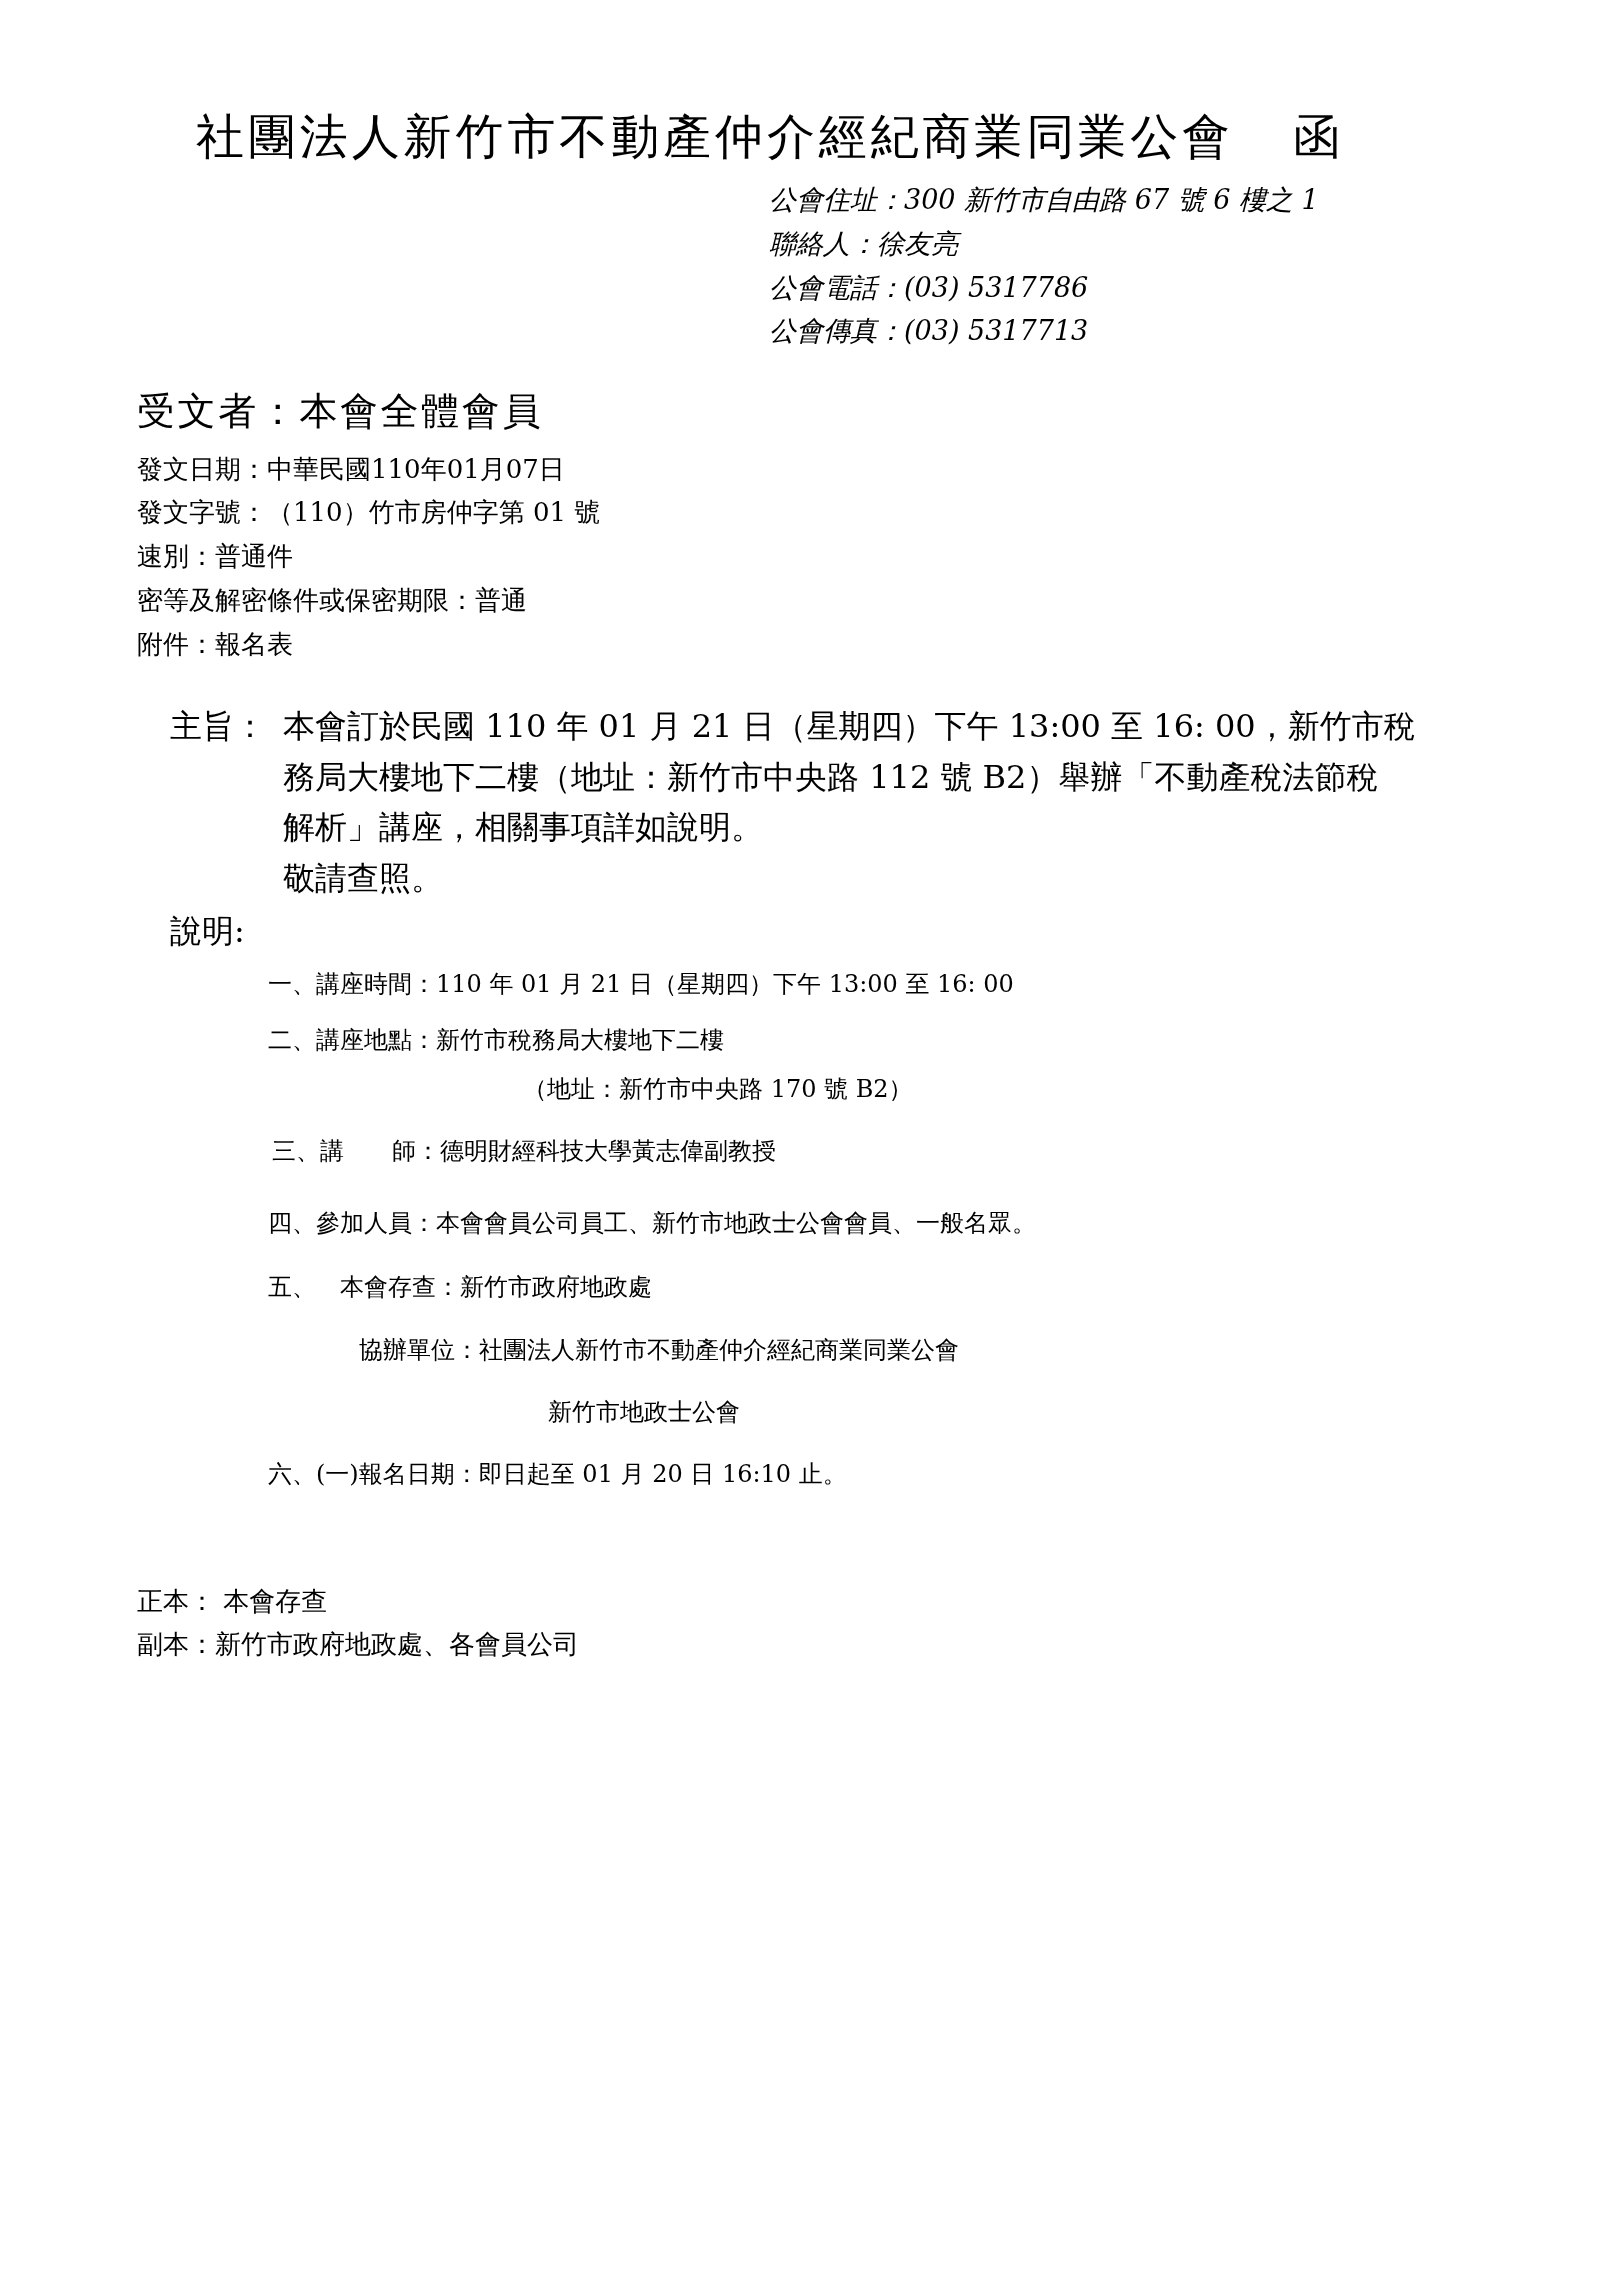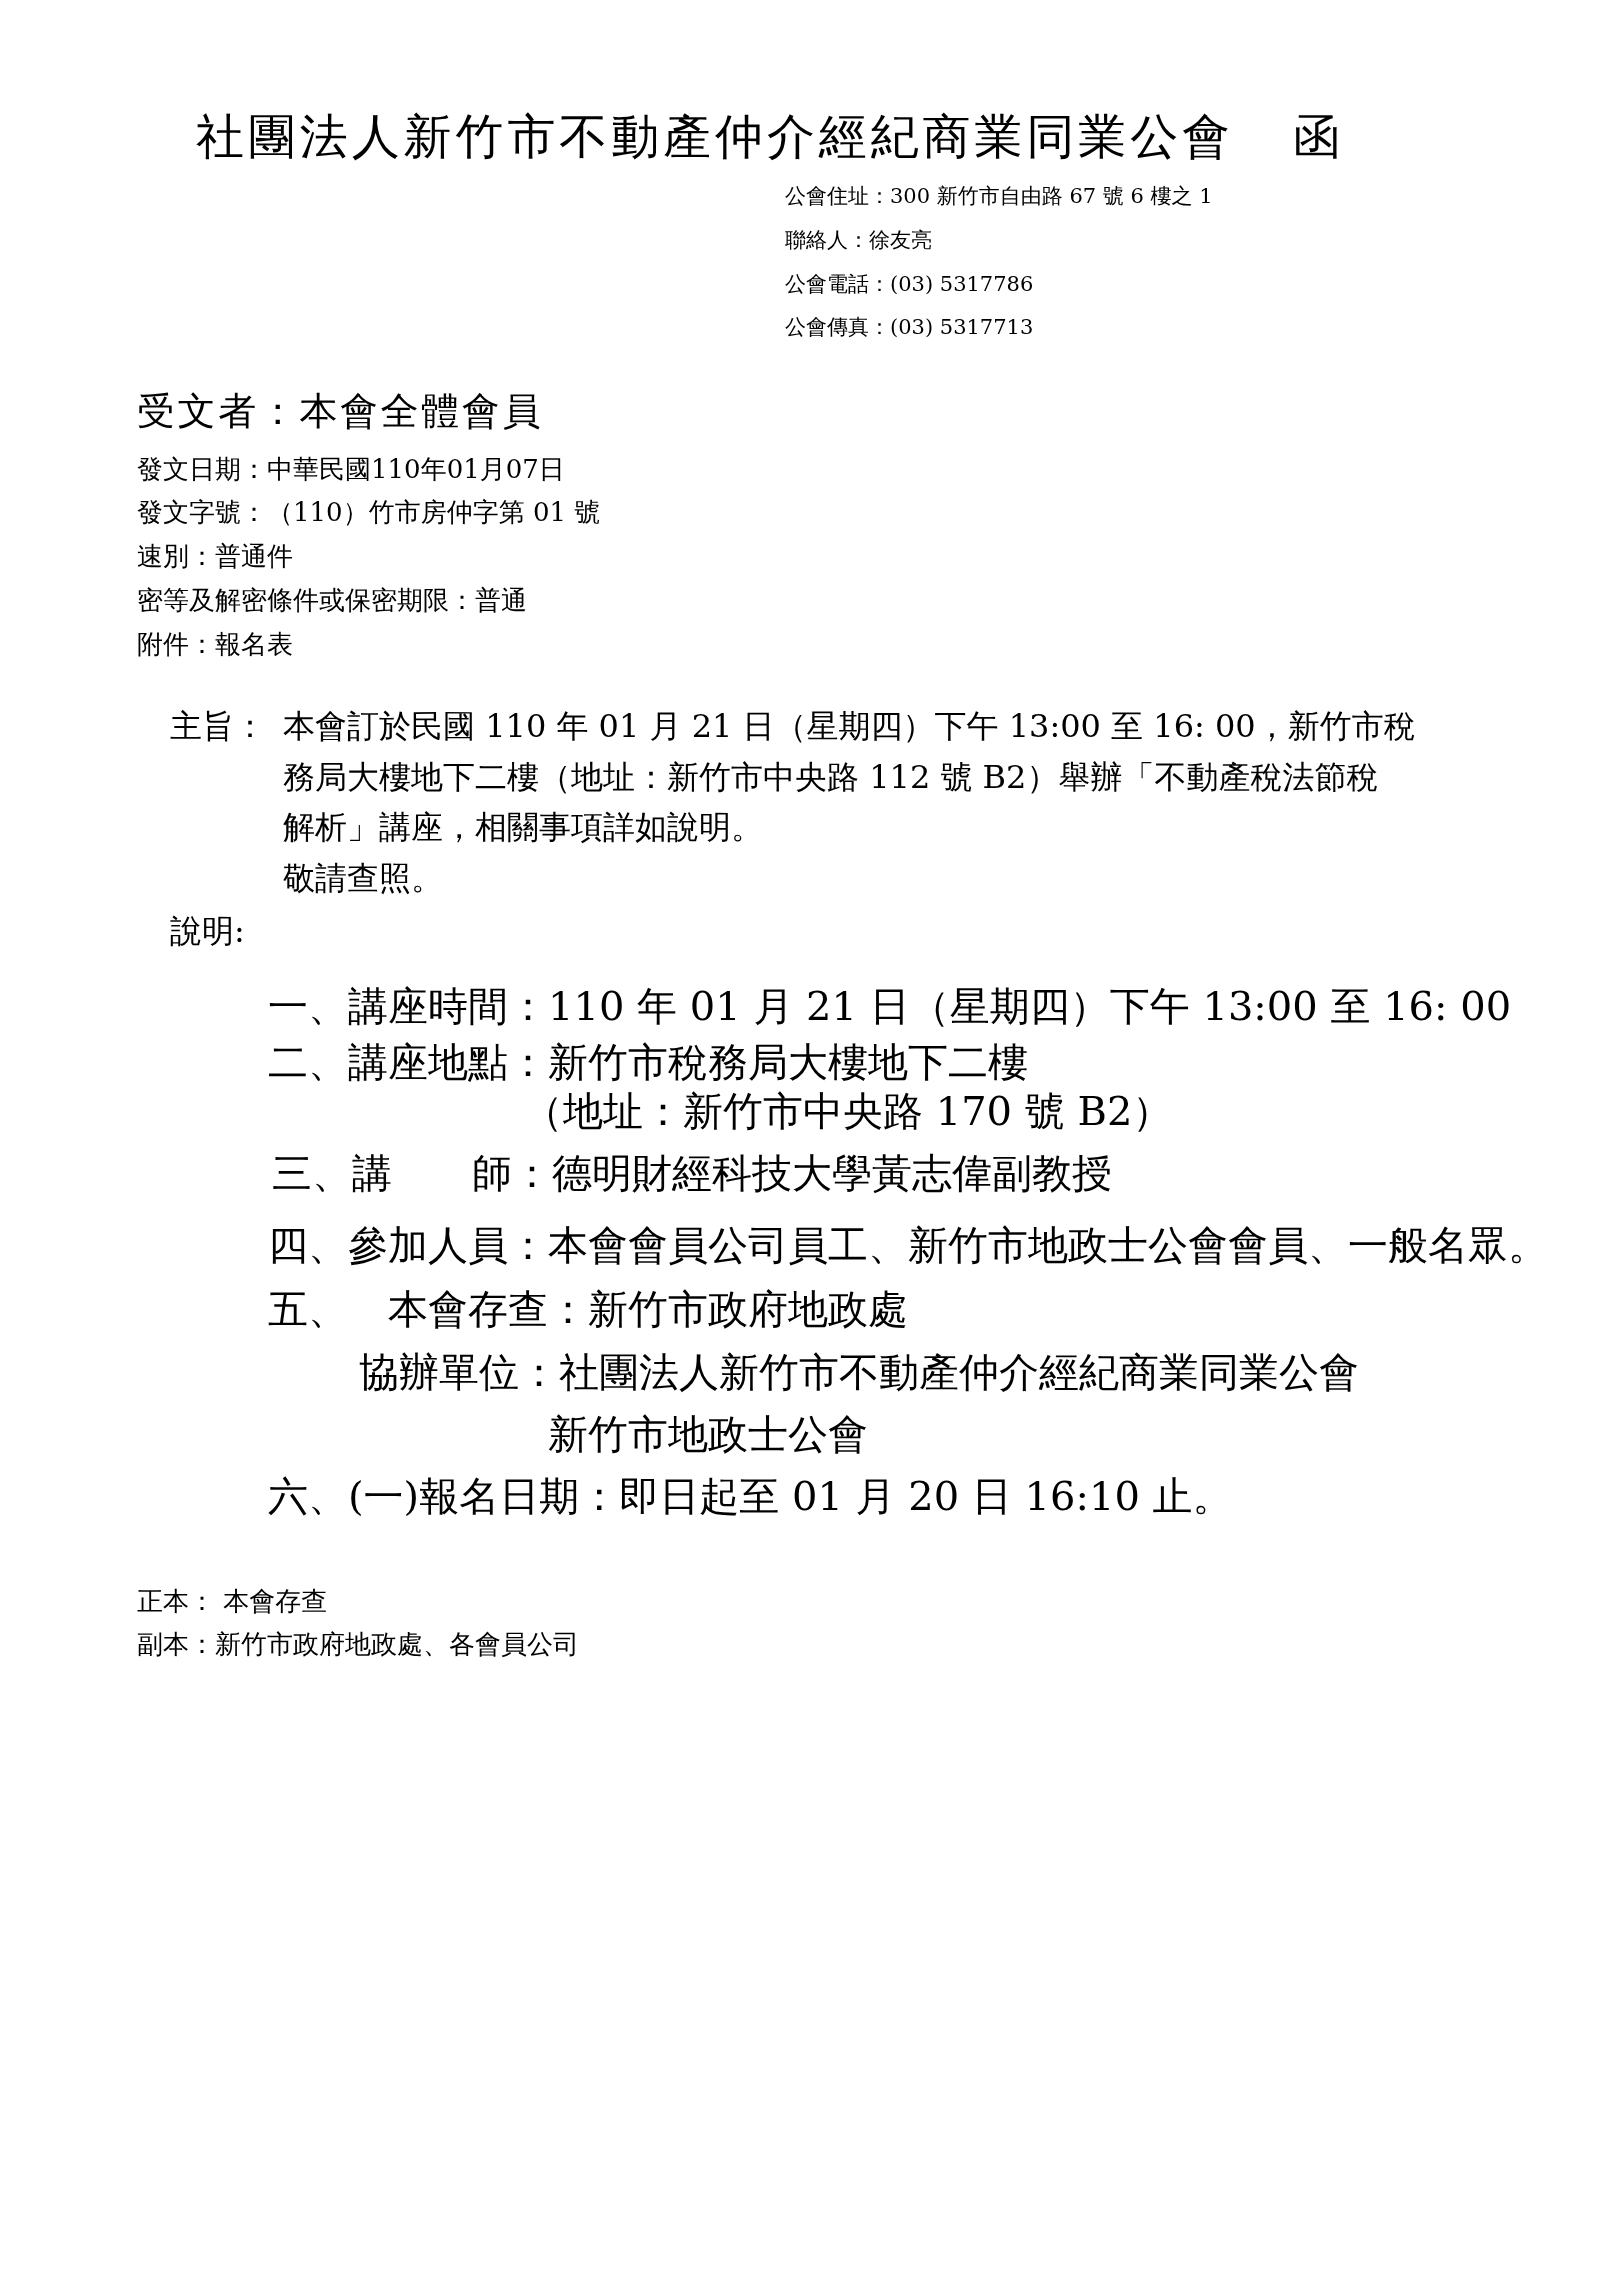--- a/index.html
+++ b/index.html
@@ -3,28 +3,28 @@
   <meta charset="utf-8">
   <style>
     html, body { margin: 0; padding: 0; background: #ffffff; }
     body {
       width: 1622px; height: 2295px; position: relative; overflow: hidden;
       font-family: "DejaVu Serif", "Liberation Serif", serif; color: #000;
     }
     .abs { position: absolute; white-space: nowrap; }
     .title { left: 196px; top: 105px; font-size: 48px; letter-spacing: 3.9px; }
     .title .sep { display: inline-block; width: 59px; }
-    .contact { left: 785px; font-size: 21px; }
+    .contact { left: 769px; font-size: 27px; font-style: italic; }
     .recipient { left: 137px; top: 386px; font-size: 38px; letter-spacing: 2.6px; }
     .meta { left: 137px; font-size: 26px; }
     .body-text { font-size: 32px; margin-left: 33px; }
     .subject-label { left: 137px; top: 705px; }
     .subject-line { left: 250px; }
     .desc-label { left: 137px; top: 910px; }
-    .item { font-size: 40px; margin-top: 11px; }
+    .item { font-size: 24px; }
     .cc { left: 137px; font-size: 26px; }
   </style>
 </head>
 <body>
 
 <div>
   <div class="abs title">
     <span>社團法人新竹市不動產仲介經紀商業同業公會</span><span class="sep"></span><span>函</span>
   </div>
   <div class="abs contact" style="top:182px">公會住址：300 新竹市自由路 67 號 6 樓之 1</div>

